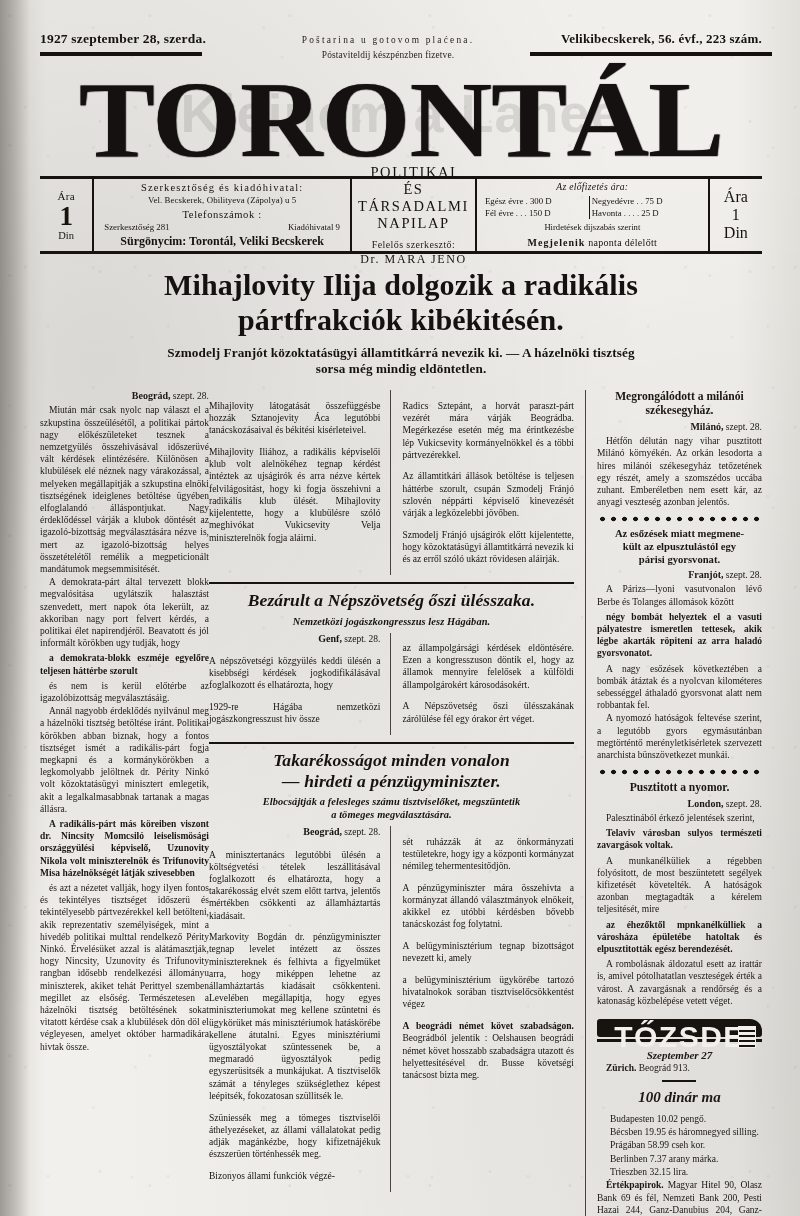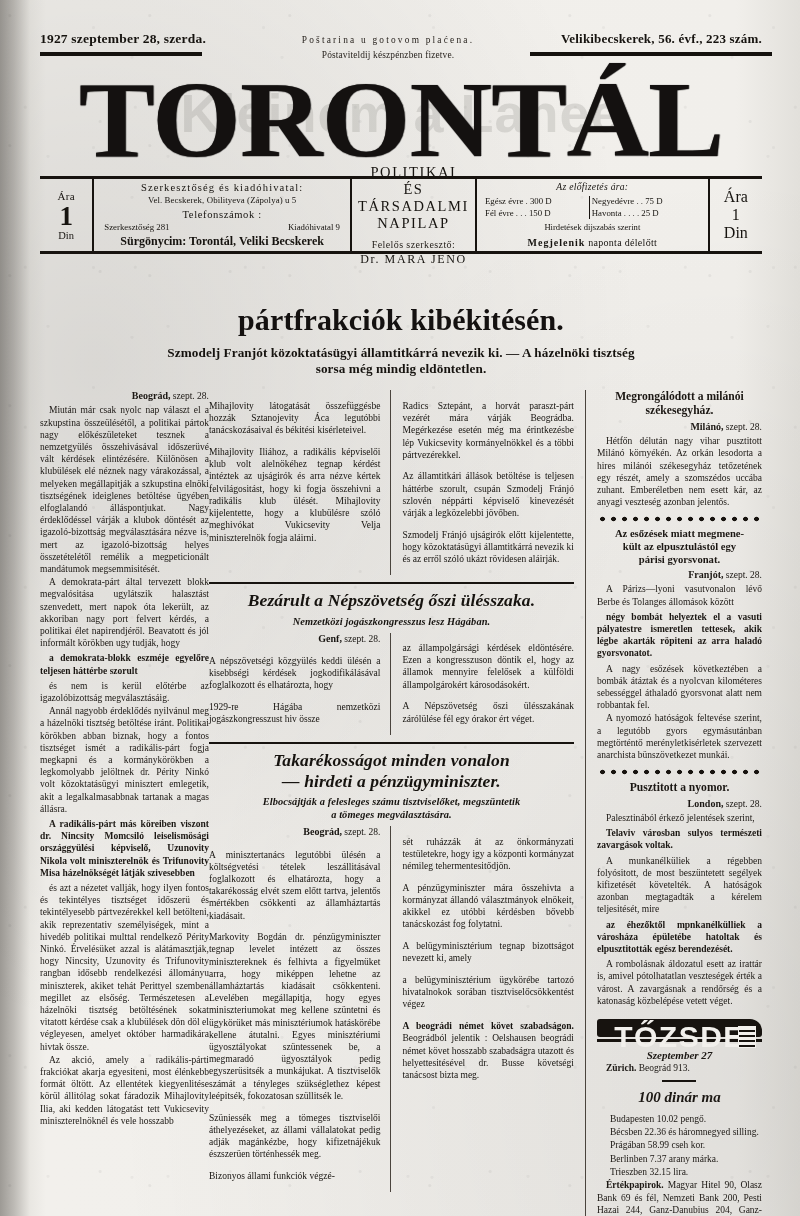--- a/index.html
+++ b/index.html
@@ -212,21 +212,21 @@
     </div>
     <div class="ib-cell" style="width:42px;text-align:center">
       <div class="w">Ára</div>
       <div class="n">1</div>
       <div class="d">Din</div>
     </div>
   </div>
 
   <div class="lead">
     <h2>
-      <br>
+      <span>Mihajlovity Ilija dolgozik a radikális</span><br>
       <span>pártfrakciók kibékitésén.</span>
     </h2>
     <p class="deck">
       <span>Szmodelj Franjót közoktatásügyi államtitkárrá nevezik ki. — A házelnöki tisztség</span><br>
       <span>sorsa még mindig eldöntetlen.</span>
     </p>
   </div>
 
   <div class="grid">
 
@@ -235,21 +235,20 @@
         <b>Beográd,</b>
         <span>szept. 28.</span>
       </p>
       <p>Miután már csak nyolc nap választ el a szkupstina összeülésétől, a politikai pártok nagy előkészületeket tesznek a nemzetgyülés összehivásával időszerüvé vált kérdések elintézésére. Különösen a klubülések elé néznek nagy várakozással, a melyeken megállapitják a szkupstina elnöki tisztségének ideiglenes betöltése ügyében elfoglalandó álláspontjukat. Nagy érdeklődéssel várják a klubok döntését az igazoló-bizottság megválasztására nézve is, mert az igazoló-bizottság helyes összetételétől remélik a megpeticionált mandátumok megsemmisitését.</p>
       <p>A demokrata-párt által tervezett blokk megvalósitása ugylátszik halasztást szenvedett, mert napok óta lekerült, az akkoriban nagy port felvert kérdés, a politikai élet napirendjéről. Beavatott és jól informált körökben ugy tudják, hogy</p>
       <p class="bold">a demokrata-blokk eszméje egyelőre teljesen háttérbe szorult</p>
       <p>és nem is kerül előtérbe az igazolóbizottság megválasztásáig.</p>
       <p>Annál nagyobb érdeklődés nyilvánul meg a házelnöki tisztség betöltése iránt. Politikai körökben abban biznak, hogy a fontos tisztséget ismét a radikális-párt fogja megkapni és a kormánykörökben a legkomolyabb jelöltnek dr. Périty Ninkó volt közoktatásügyi minisztert emlegetik, akit a legalkalmasabbnak tartanak a magas állásra.</p>
       <p class="bold">A radikális-párt más köreiben viszont dr. Nincsity Momcsiló leiselismösági országgyülési képviselő, Uzunovity Nikola volt miniszterelnök és Trifunovity Misa házelnökségét látják szivesebben</p>
       <p>és azt a nézetet vallják, hogy ilyen fontos és tekintélyes tisztséget időszerü és tekintélyesebb pártvezérekkel kell betölteni, akik reprezentativ személyiségek, mint a hivedéb politikai multtal rendelkező Périty Ninkó. Érvelésüket azzal is alátámasztják, hogy Nincsity, Uzunovity és Trifunovity rangban idősebb rendelkezési állományu miniszterek, akiket tehát Perittyel szemben megillet az elsőség. Természetesen a házelnöki tisztség betöltésének sokat vitatott kérdése csak a klubülések dön döl el végleyesen, amelyet október harmadikára hivtak össze.</p>
-      <p>Az akció, amely a radikális-párti frakciókat akarja egyesiteni, most élénkebb formát öltött. Az ellentétek kiegyenlitése körül állitólag sokat fáradozik Mihajlovity Ilia, aki kedden látogatást tett Vukicsevity miniszterelnöknél és vele hosszabb</p>
     </div>
 
     <div class="span2">
       <div class="subgrid">
         <div class="sc">
           <p class="bold">Mihajlovity látogatását összefüggésbe hozzák Sztanojevity Áca legutóbbi tanácskozásaival és békitési kisérleteivel.</p>
           <p>Mihajlovity Iliához, a radikális képviselői klub volt alelnökéhez tegnap kérdést intéztek az ujságirók és arra nézve kértek felvilágositást, hogy ki fogja összehivni a radikális klub ülését. Mihajlovity kijelentette, hogy a klubülésre szóló meghivókat Vukicsevity Velja miniszterelnök fogja aláirni.</p>
         </div>
         <div class="sc r">
           <p class="ni">Radics Sztepánt, a horvát paraszt-párt vezérét mára várják Beográdba. Megérkezése esetén még ma érintkezésbe lép Vukicsevity kormányelnökkel és a többi pártvezérekkel.</p>
@@ -358,21 +357,21 @@
         </div>
         <div class="tz-rule"></div>
         <div class="tz-date">Szeptember 27</div>
         <p class="tz-line">
           <b>Zürich.</b>
           <span>Beográd 913.</span>
         </p>
         <div class="tz-sep"></div>
         <div class="tz-big">100 dinár ma</div>
         <p class="tz-item">Budapesten 10.02 pengő.</p>
-        <p class="tz-item">Bécsben 22.36 és háromnegyed silling.</p>
+        <p class="tz-item">Bécsben 19.95 és háromnegyed silling.</p>
         <p class="tz-item">Prágában 58.99 cseh kor.</p>
         <p class="tz-item">Berlinben 7.37 arany márka.</p>
         <p class="tz-item">Trieszben 32.15 lira.</p>
         <p class="tz-block">
           <b>Értékpapirok.</b>
           <span>Magyar Hitel 90, Olasz Bank 69 és fél, Nemzeti Bank 200, Pesti Hazai 244, Ganz-Danubius 204, Ganz-Villamos 179, Nasici 176 és fél, Délcukor 124.</span>
         </p>
       </div>
     </div>
 

